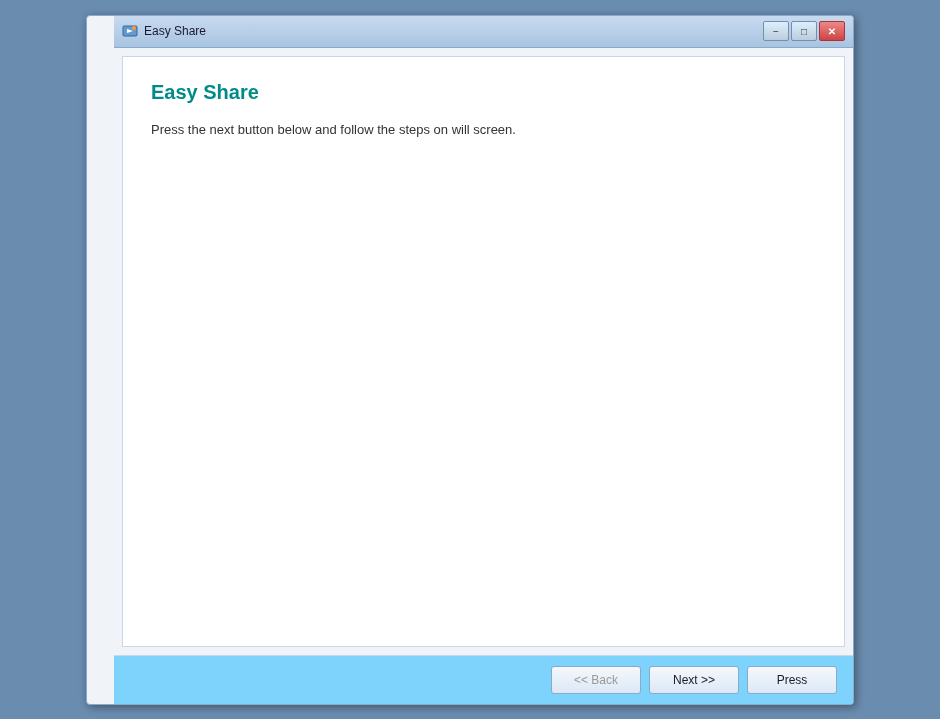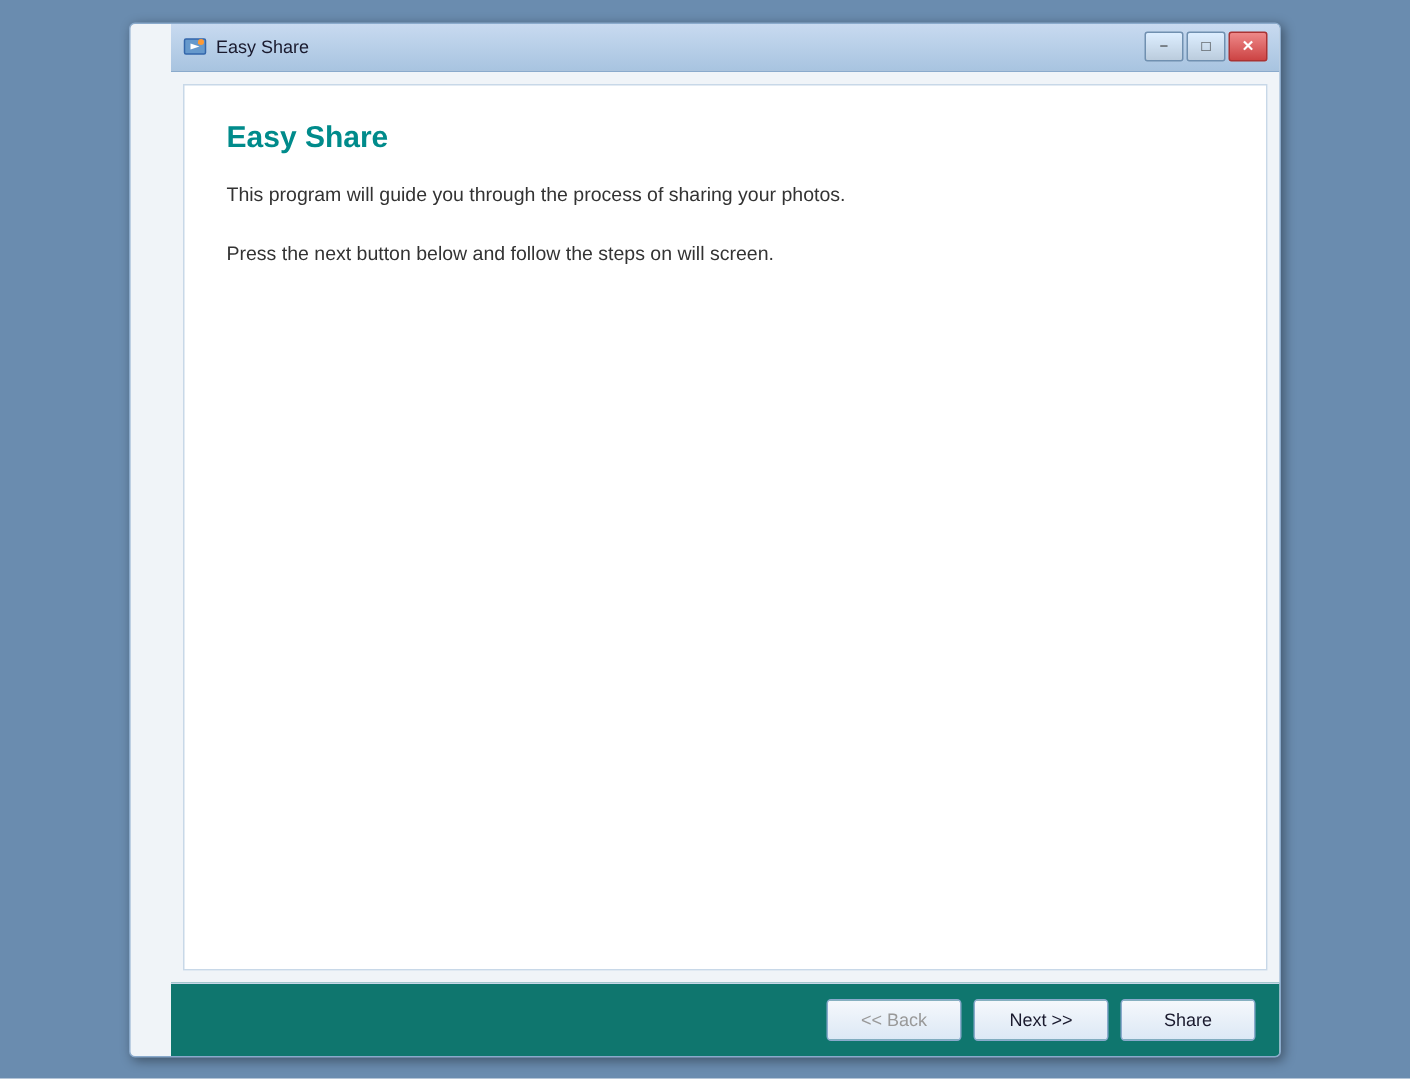--- a/index.html
+++ b/index.html
@@ -103,21 +103,21 @@
     }
 
     .description-text {
       font-size: 13px;
       color: #333;
       margin-bottom: 20px;
       line-height: 1.5;
     }
 
     .footer {
-      background: #0f766e;
+      background: #7dd3fc;
       border-top: 1px solid #c8d8e8;
       padding: 10px 16px;
       display: flex;
       justify-content: flex-end;
       gap: 8px;
       flex-shrink: 0;
     }
 
     .footer-btn {
       min-width: 90px;
@@ -154,22 +154,21 @@
     <span class="title-bar-title">Easy Share</span>
     <div class="title-bar-buttons">
       <button class="title-bar-btn">−</button>
       <button class="title-bar-btn">□</button>
       <button class="title-bar-btn close-btn">✕</button>
     </div>
   </div>
 
   <div class="content-area">
     <div class="page-heading">Easy Share</div>
-    <p class="description-text">This program will guide you through the process of sharing your photos.</p>
     <p class="description-text">Press the next button below and follow the steps on will screen.</p>
   </div>
 
   <div class="footer">
     <button class="footer-btn" disabled="">&lt;&lt; Back</button>
     <button class="footer-btn">Next &gt;&gt;</button>
-    <button class="footer-btn">Share</button>
+    <button class="footer-btn">Press</button>
   </div>
 </div>
 
 </body></html>

